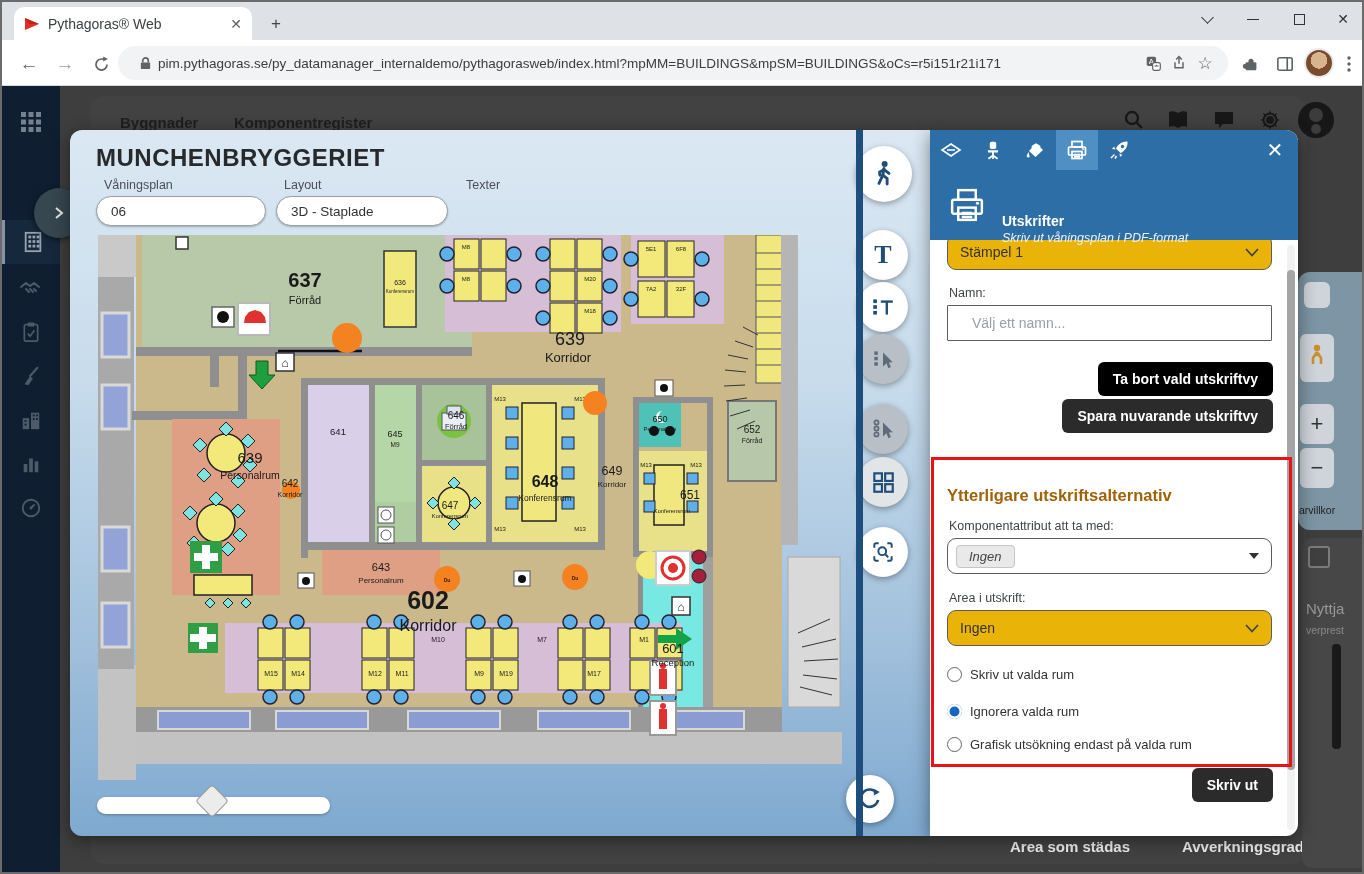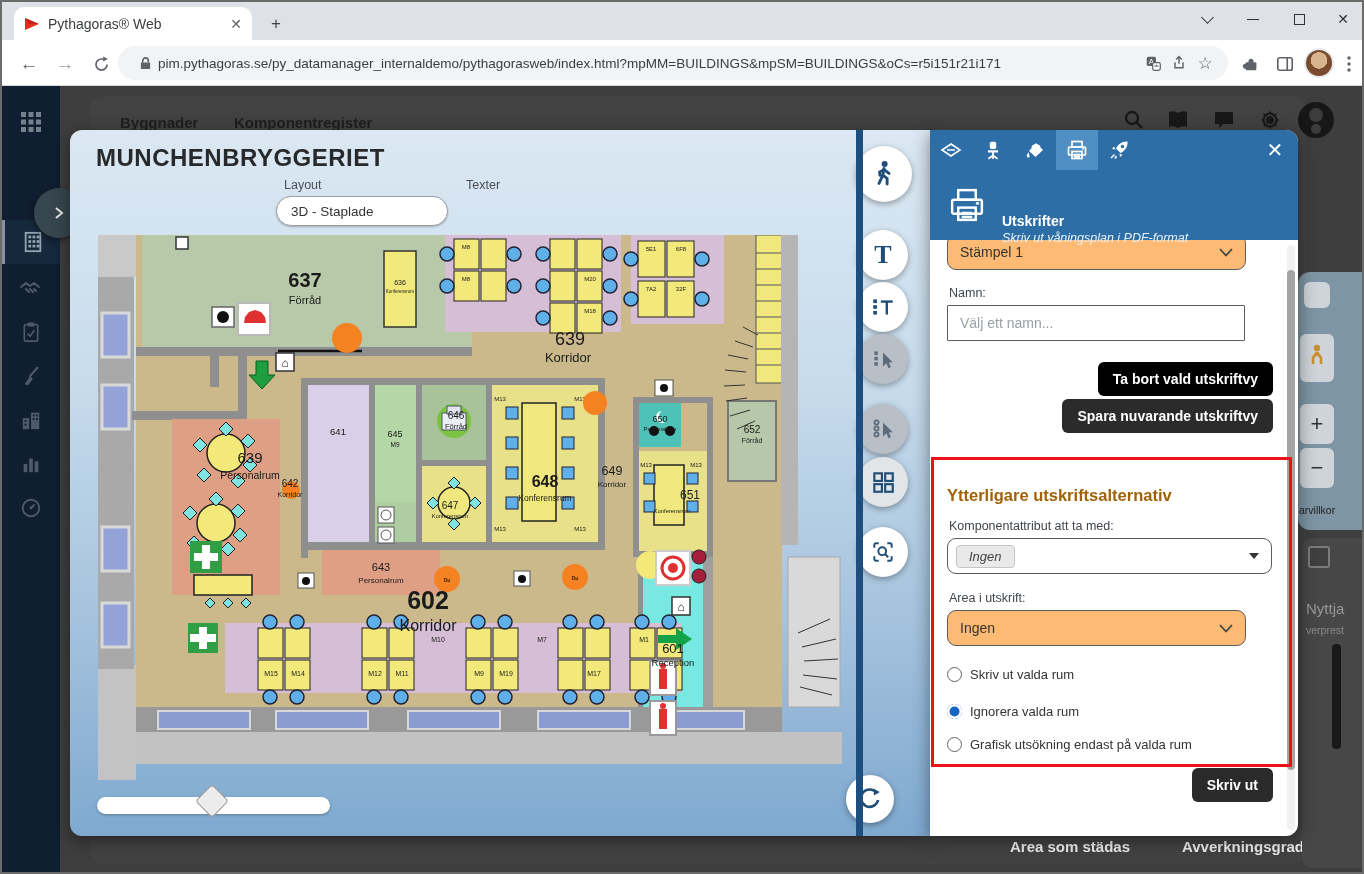--- a/index.html
+++ b/index.html
@@ -57,25 +57,25 @@
   
   .panel { position:absolute; left:928px; top:44px; width:368px; height:706px; background:#fff; border-radius:0 12px 12px 0; z-index:12; overflow:hidden; box-shadow:0 4px 18px rgba(0,0,0,.45); }
   .panel-tabs { position:absolute; left:0; top:0; width:100%; height:40px; background:#2e6ea7; display:flex; align-items:center; z-index:3; }
   .ptab { width:42px; height:40px; display:flex; align-items:center; justify-content:center; }
   .ptab.active { background:#4f8fc3; }
   .ptab-close { margin-left:auto; width:46px; height:40px; display:flex; align-items:center; justify-content:center; color:#fff; font-size:20px; }
   .panel-head { position:absolute; left:0; top:40px; width:100%; height:70px; background:#2e6ea7; display:flex; align-items:center; padding:0 16px; gap:14px; z-index:3; }
   .panel-title { color:#fff; font-size:14px; font-weight:700;margin-top:47px; }
   .panel-sub { color:#e9f2f9; font-size:12.5px; font-style:italic; margin-top:2px; }
   .panel-body { position:absolute; left:0; top:110px; width:100%; height:596px; padding:0 25px 0 17px; z-index:1; }
-  .field-box { width:299px; height:36px; border:1.5px solid #5c5c5c; border-radius:9px; display:flex; align-items:center; padding:0 12px; font-size:14px; color:#333; background:#fdba74; }
+  .field-box { width:325px; height:36px; border:1.5px solid #5c5c5c; border-radius:9px; display:flex; align-items:center; padding:0 12px; font-size:14px; color:#333; background:#eab308; }
   .stamp { margin-top:-6px; }
   .fb-caret { margin-left:auto; }
   .flabel { font-size:12.5px; color:#3f454b; margin:16px 0 5px 2px; }
-  .finput { width:298px; height:36px; border:1.5px solid #5c5c5c; border-radius:1px; padding:0 12px; font-size:14px; color:#333; font-family:inherit; }
+  .finput { width:325px; height:36px; border:1.5px solid #5c5c5c; border-radius:1px; padding:0 24px; font-size:14px; color:#333; font-family:inherit; }
   .finput::placeholder { color:#9aa0a6; }
   .btnrow { display:flex; justify-content:flex-end; margin-top:21px; }
   .btn { border:none; border-radius:6px; color:#fff; font-size:14px; font-weight:600; padding:9px 15px; font-family:inherit; }
   .btn.pink { background:#000000; }
   .btn.dark { background:#2b2b2b; }
   .sec-head { font-size:16.5px; font-weight:700; color:#a16207; margin-top:53px; }
   .chipbox { width:325px; height:36px; border:1.5px solid #5c5c5c; border-radius:9px; display:flex; align-items:center; padding:0 12px 0 8px; background:#fff; }
   .chip { background:#e9e9e9; border:1px solid #c5c5c5; border-radius:4px; padding:3px 12px; font-size:13px; font-style:italic; color:#444; }
   .solid-caret { margin-left:auto; width:0; height:0; border-left:5px solid transparent; border-right:5px solid transparent; border-top:6px solid #333; }
   .radio-row { display:flex; align-items:center; gap:8px; margin-top:22px; }
@@ -291,20 +291,26 @@
     </div>
     <div class="sb-expand">
       <svg width="14" height="14" viewBox="0 0 14 14">
           <polyline points="4,2 10,7 4,12" fill="none" stroke="#e5e5e5" stroke-width="2"></polyline>
         </svg>
     </div>
 
     <div class="dialog">
       <div class="plan-title">MUNCHENBRYGGERIET</div>
 
+      <div class="sel-group" style="left:26px;width:170px">
+        <div class="sel-label">Våningsplan</div>
+        <div class="sel-pill">
+            <span>06</span>
+          </div>
+      </div>
       <div class="sel-group" style="left:206px;width:172px">
         <div class="sel-label">Layout</div>
         <div class="sel-pill">
             <span>3D - Staplade</span>
           </div>
       </div>
       <div class="sel-group" style="left:388px;width:172px">
         <div class="sel-label">Texter</div>
       </div>
 

